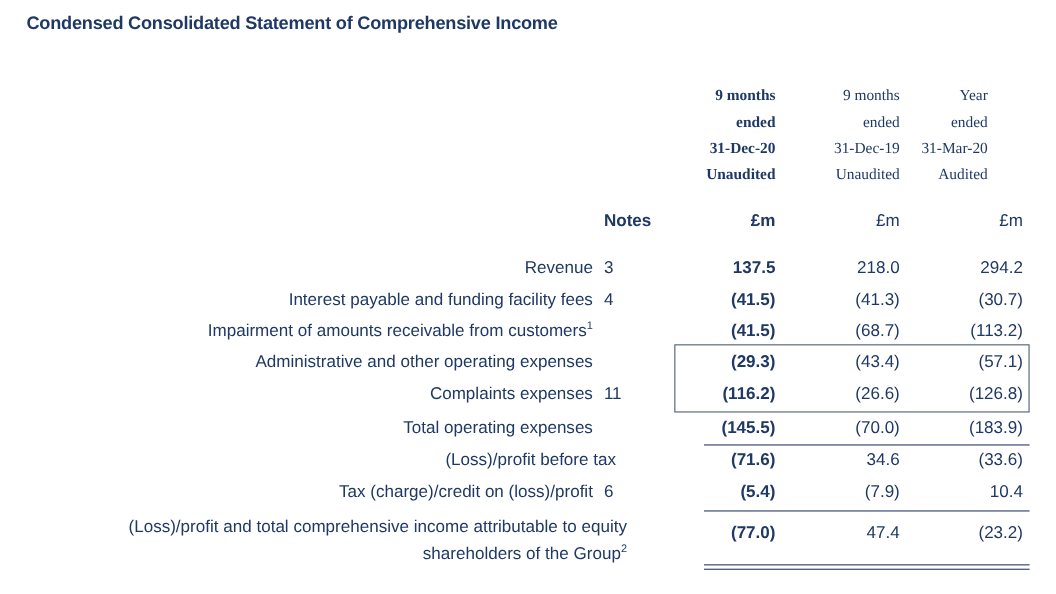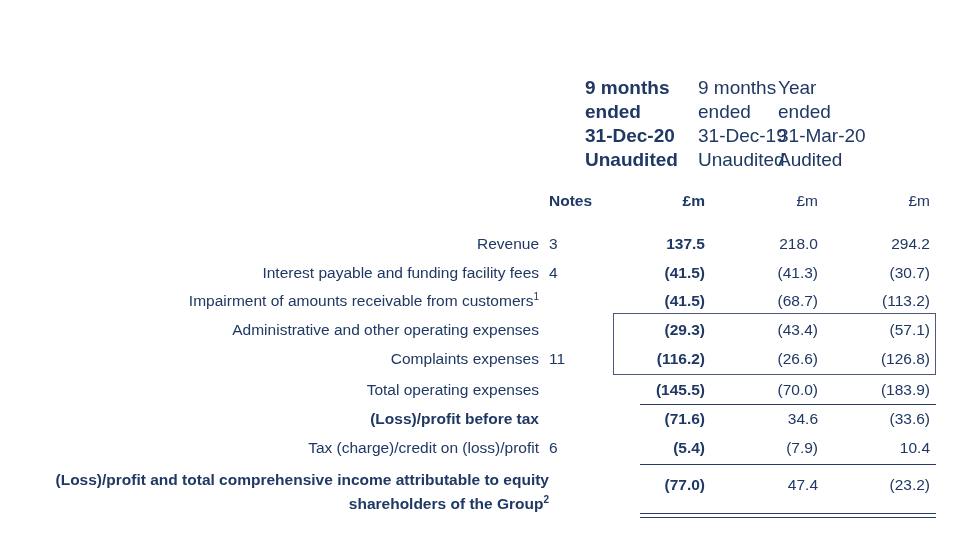--- a/index.html
+++ b/index.html
@@ -16,36 +16,36 @@
     position:absolute; left:24px; top:12px;
     font-size:16.5px; font-weight:bold; letter-spacing:-0.2px;
   }
   
   .lab  { position:absolute; left:24px;  width:515px;text-align:right; }
   .note { position:absolute; left:549px; width:52px;  text-align:left; }
   .c1   { position:absolute; left:585px; width:120px; text-align:right; }
   .c2   { position:absolute; left:698px; width:120px; text-align:right; }
   .c3   { position:absolute; left:810px; width:120px; text-align:right; }
 
-  .hdrcol { position:absolute; top:76px; width:120px; 
-            font-size:19px; line-height:24px; white-space:pre-line; }
+  .hdrcol { position:absolute; top:76px; width:120px; text-align:right;
+            font-size:14px; line-height:24px; white-space:pre-line;font-family:Liberation Serif, serif; }
   .hdrcol.h1 { left:585px; font-weight:bold; }
   .hdrcol.h2 { left:698px; }
   .hdrcol.h3 { left:778px; }
 
   .unitsrow { position:absolute; left:0; top:192px; height:20px; font-size:15.5px; }
   .unitsrow .note { font-weight:bold; }
   .unitsrow .c1 { font-weight:bold; }
 
   .row { position:absolute; left:0; height:20px; line-height:20px; font-size:15.5px; }
   .row .c1 { font-weight:bold; }
   .r0 { top:234px; } .r1 { top:263px; } .r2 { top:291px; }
   .r3 { top:320px; } .r4 { top:349px; } .r5 { top:380px; }
   .r6 { top:409px; } .r7 { top:438px; } .r8 { top:475px; }
-  .bold-label .lab { font-weight:bold; }
+  .bold-label .lab { font-weight:normal;margin-left:21px; }
   .r8 .lab { top:-7px; width:525px; line-height:24px; }
   sup { font-size:10px; vertical-align:super; line-height:0; }
 
   
   .highlight-box {
     position:absolute; left:613px; top:313px; width:321px; height:60px;
     border:1px solid #4d5a7c;
   }
   .rule {
     position:absolute; left:640px; width:296px; height:0;
@@ -56,20 +56,21 @@
   .double-rule {
     position:absolute; left:640px; top:513px; width:296px; height:2.5px;
     border-top:1.5px solid #2b3a64; border-bottom:1.5px solid #2b3a64;
   }
 </style>
 </head>
 <body>
 
 <div class="page">
 
+  <div class="title">Condensed Consolidated Statement of Comprehensive Income</div>
 
   <div class="hdrcol h1">9 months
 ended
 31-Dec-20
 Unaudited</div>
   <div class="hdrcol h2">9 months
 ended
 31-Dec-19
 Unaudited</div>
   <div class="hdrcol h3">Year

